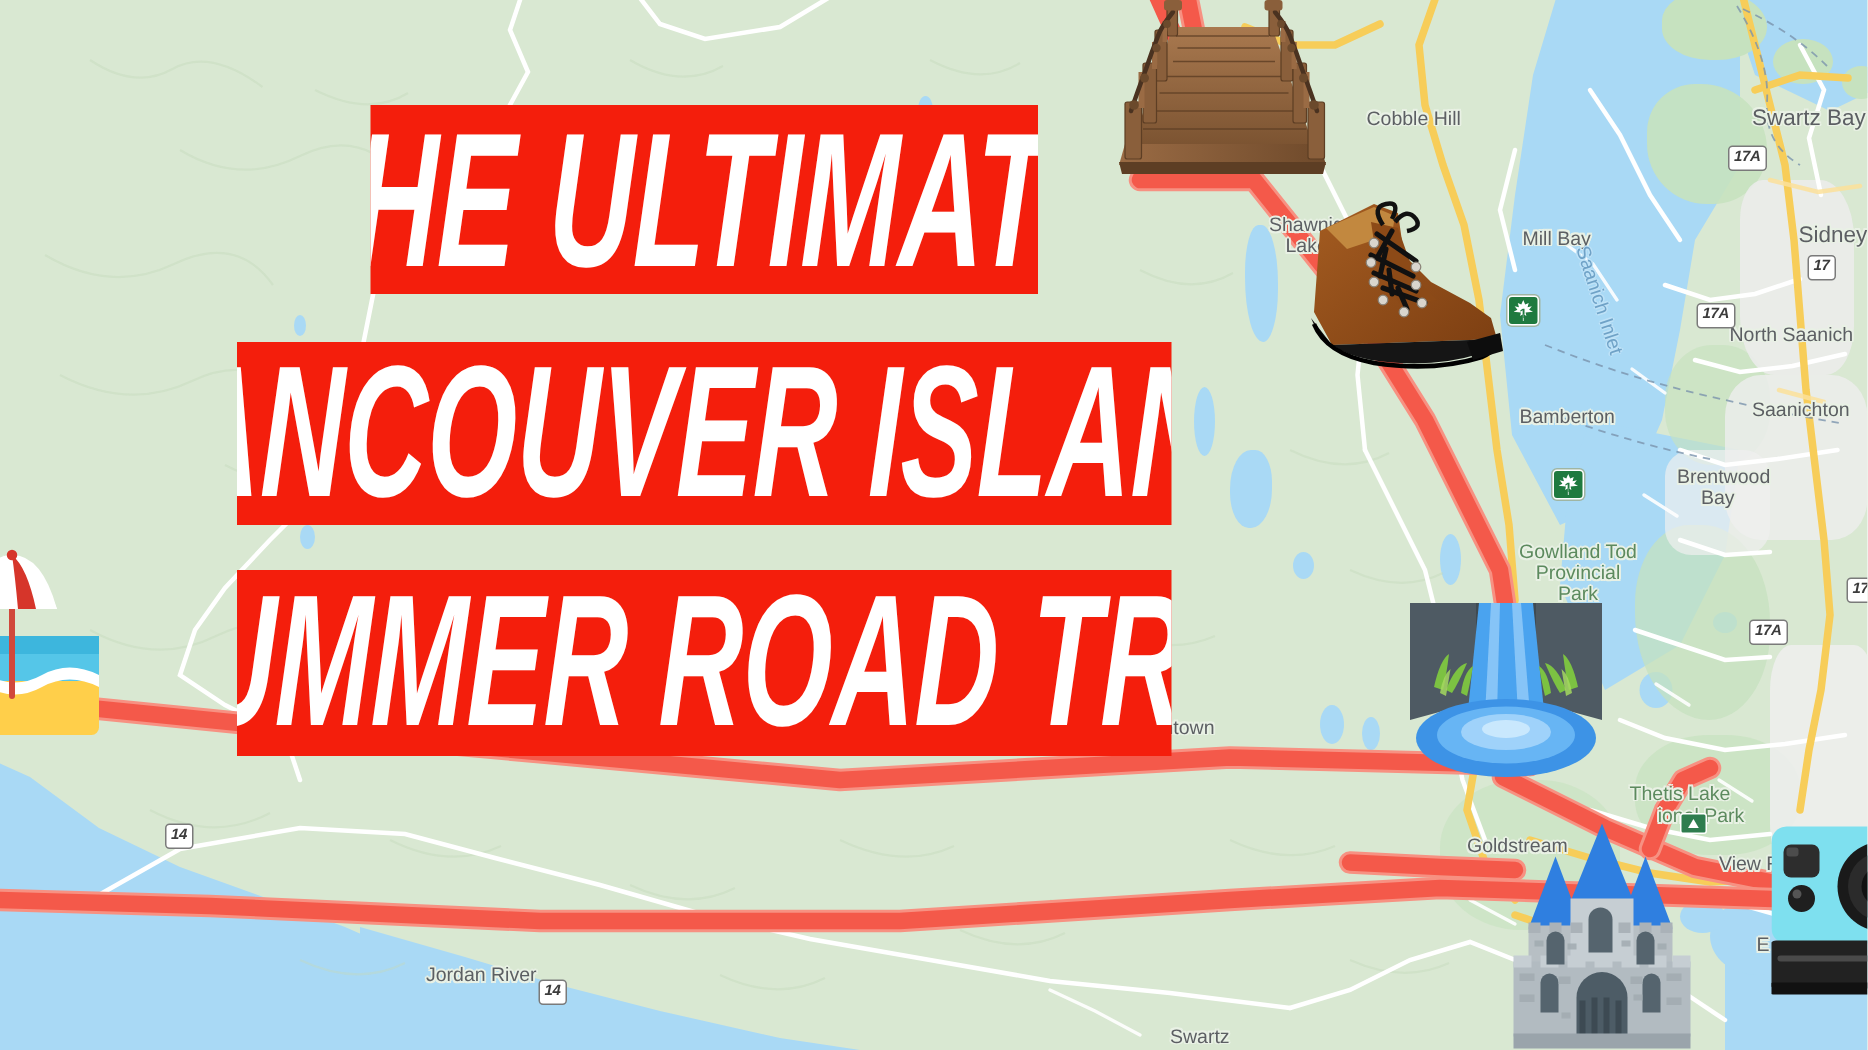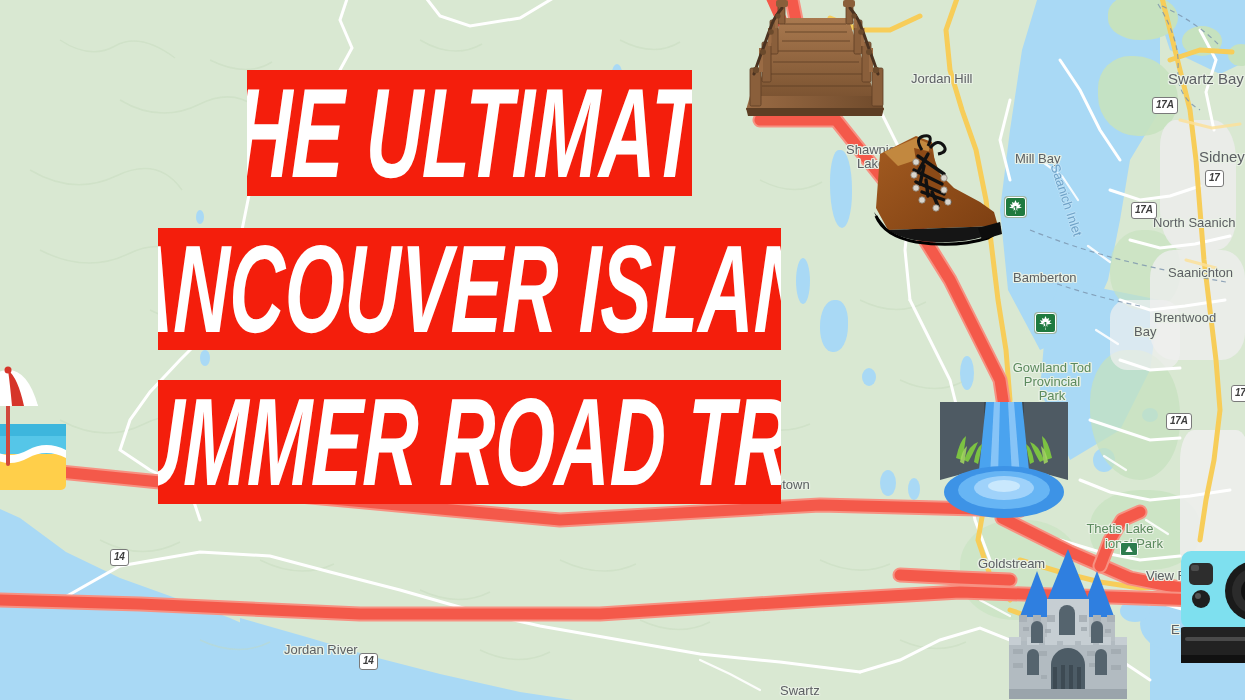--- a/index.html
+++ b/index.html
@@ -344,30 +344,30 @@
 
       <path d="M768 -10 L786 30 L800 60" stroke="#f4594a" stroke-width="11"></path>
 
       <path d="M900 575 L960 578 L1010 580" stroke="#f79182" stroke-width="15"></path>
       <path d="M900 575 L960 578 L1010 580" stroke="#f4594a" stroke-width="11"></path>
     </g>
   </svg>
 
   <div class="map-layer">
 
-    <div class="lbl" style="left:911px; top:71px;">Jordan Hill</div>
+    <div class="lbl" style="left:911px; top:71px;">Cobble Hill</div>
     <div class="lbl" style="left:846px; top:142px;">Shawnigan</div>
     <div class="lbl" style="left:857px; top:156px;">Lake</div>
     <div class="lbl" style="left:977px; top:151px;padding-left:38px;">Mill Bay</div>
     <div class="lbl big" style="left:1168px; top:70px;">Swartz Bay</div>
     <div class="lbl big" style="left:1199px; top:148px;">Sidney</div>
     <div class="lbl" style="left:1153px; top:215px;">North Saanich</div>
     <div class="lbl" style="left:1168px; top:265px;text-align:center;">Saanichton</div>
     <div class="lbl" style="left:1013px; top:270px;">Bamberton</div>
-    <div class="lbl" style="left:1118px; top:310px;margin-left:36px;">Brentwood</div>
+    <div class="lbl" style="left:1118px; top:310px;">Brentwood</div>
     <div class="lbl" style="left:1134px; top:324px;">Bay</div>
     <div class="lbl" style="left:978px; top:556px;">Goldstream</div>
     <div class="lbl" style="left:1146px; top:568px;">View Royal</div>
     <div class="lbl" style="left:284px; top:642px;">Jordan River</div>
     <div class="lbl" style="left:780px; top:683px;">Swartz</div>
     <div class="lbl" style="left:775px; top:477px;">ntown</div>
     <div class="lbl" style="left:1171px; top:622px;">E</div>
 
     <div class="lbl park ctr" style="left:1052px; top:360px;">Gowlland Tod</div>
     <div class="lbl park ctr" style="left:1052px; top:374px;">Provincial</div>

